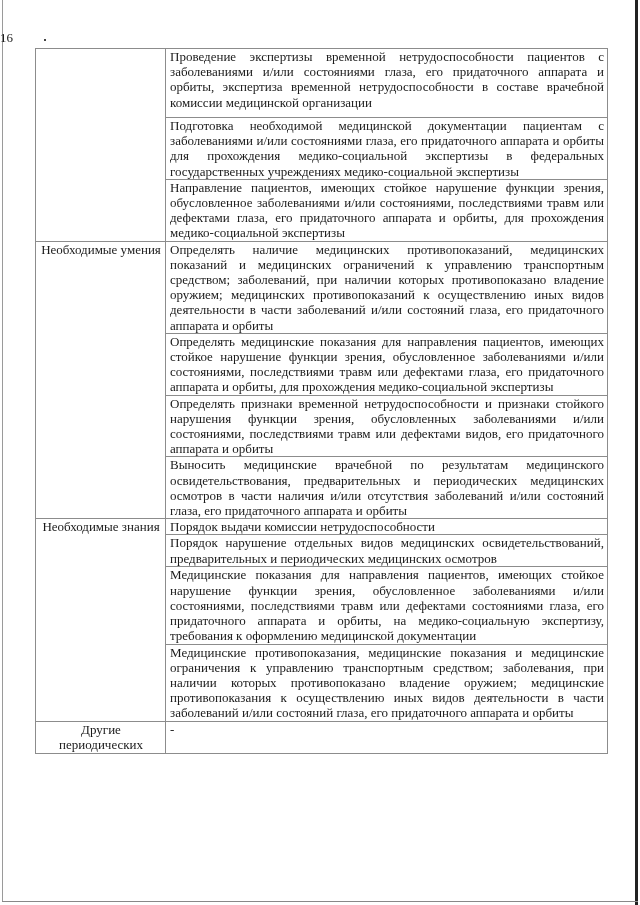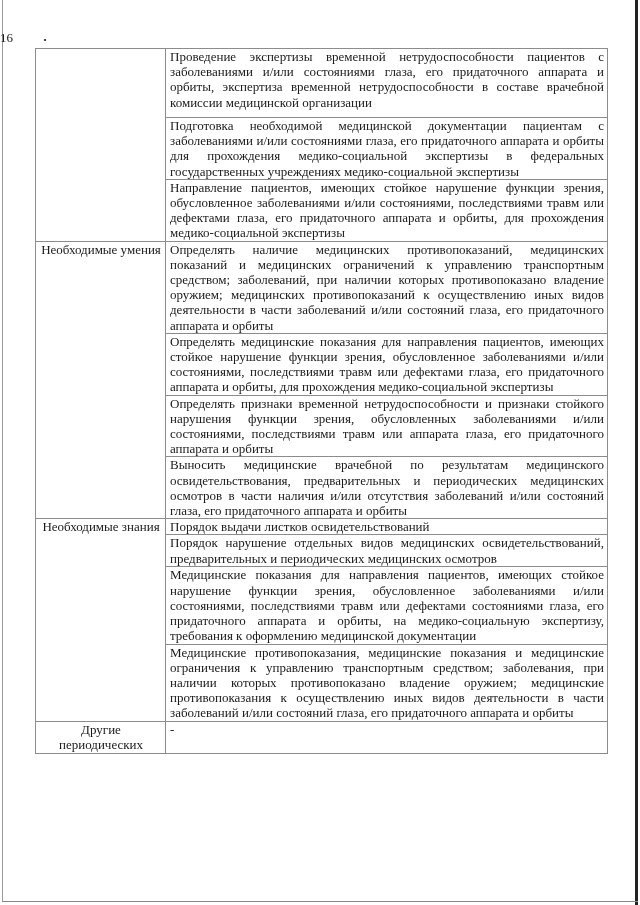--- a/index.html
+++ b/index.html
@@ -40,29 +40,29 @@
     </tr>
 
     <tr>
       <td class="label-cell" rowspan="4">Необходимые умения</td>
       <td class="content-cell" style="height:86px">Определять наличие медицинских противопоказаний, медицинских показаний и медицинских ограничений к управлению транспортным средством; заболеваний, при наличии которых противопоказано владение оружием; медицинских противопоказаний к осуществлению иных видов деятельности в части заболеваний и/или состояний глаза, его придаточного аппарата и орбиты</td>
     </tr>
     <tr>
       <td class="content-cell" style="height:60px">Определять медицинские показания для направления пациентов, имеющих стойкое нарушение функции зрения, обусловленное заболеваниями и/или состояниями, последствиями травм или дефектами глаза, его придаточного аппарата и орбиты, для прохождения медико-социальной экспертизы</td>
     </tr>
     <tr>
-      <td class="content-cell" style="height:60px">Определять признаки временной нетрудоспособности и признаки стойкого нарушения функции зрения, обусловленных заболеваниями и/или состояниями, последствиями травм или аппарата глаза, его придаточного аппарата и орбиты</td>
+      <td class="content-cell" style="height:60px">Определять признаки временной нетрудоспособности и признаки стойкого нарушения функции зрения, обусловленных заболеваниями и/или состояниями, последствиями травм или дефектами видов, его придаточного аппарата и орбиты</td>
     </tr>
     <tr>
       <td class="content-cell" style="height:59px">Выносить медицинские врачебной по результатам медицинского освидетельствования, предварительных и периодических медицинских осмотров в части наличия и/или отсутствия заболеваний и/или состояний глаза, его придаточного аппарата и орбиты</td>
     </tr>
 
     <tr>
       <td class="label-cell" rowspan="4">Необходимые знания</td>
-      <td class="content-cell" style="height:15px">Порядок выдачи листков освидетельствований</td>
+      <td class="content-cell" style="height:15px">Порядок выдачи комиссии нетрудоспособности</td>
     </tr>
     <tr>
       <td class="content-cell" style="height:31px">Порядок нарушение отдельных видов медицинских освидетельствований, предварительных и периодических медицинских осмотров</td>
     </tr>
     <tr>
       <td class="content-cell" style="height:71px">Медицинские показания для направления пациентов, имеющих стойкое нарушение функции зрения, обусловленное заболеваниями и/или состояниями, последствиями травм или дефектами состояниями глаза, его придаточного аппарата и орбиты, на медико-социальную экспертизу, требования к оформлению медицинской документации</td>
     </tr>
     <tr>
       <td class="content-cell" style="height:75px">Медицинские противопоказания, медицинские показания и медицинские ограничения к управлению транспортным средством; заболевания, при наличии которых противопоказано владение оружием; медицинские противопоказания к осуществлению иных видов деятельности в части заболеваний и/или состояний глаза, его придаточного аппарата и орбиты</td>
     </tr>

